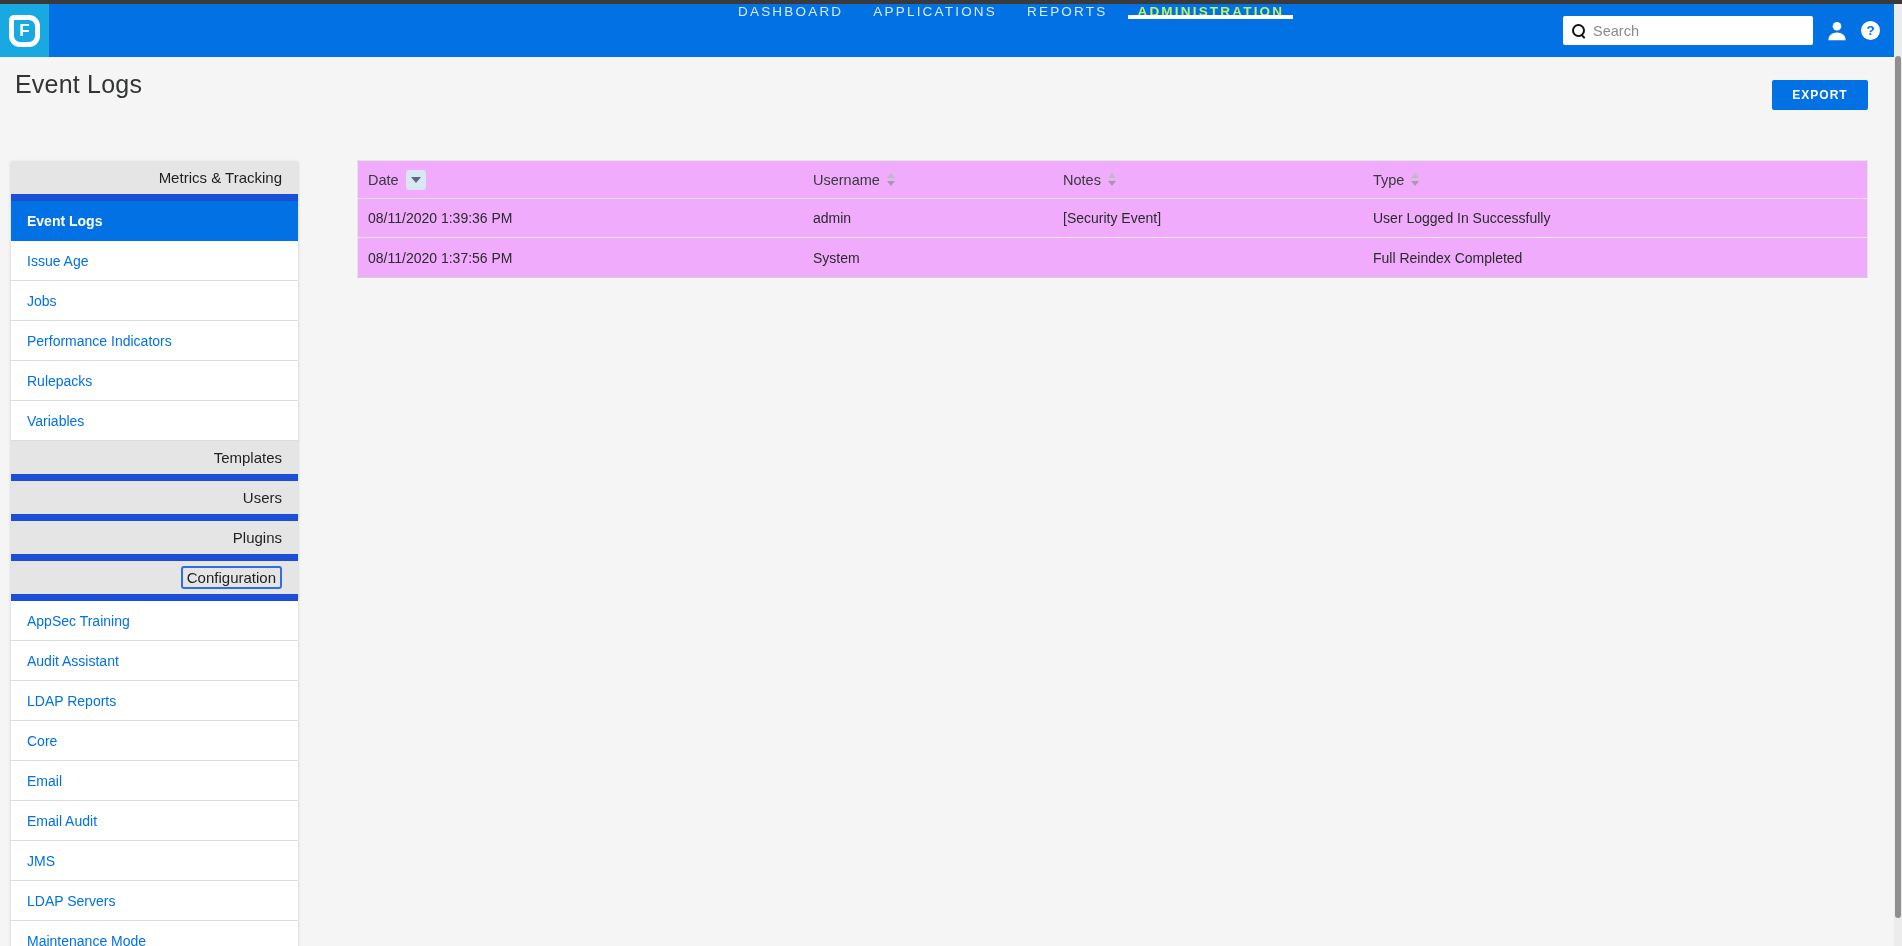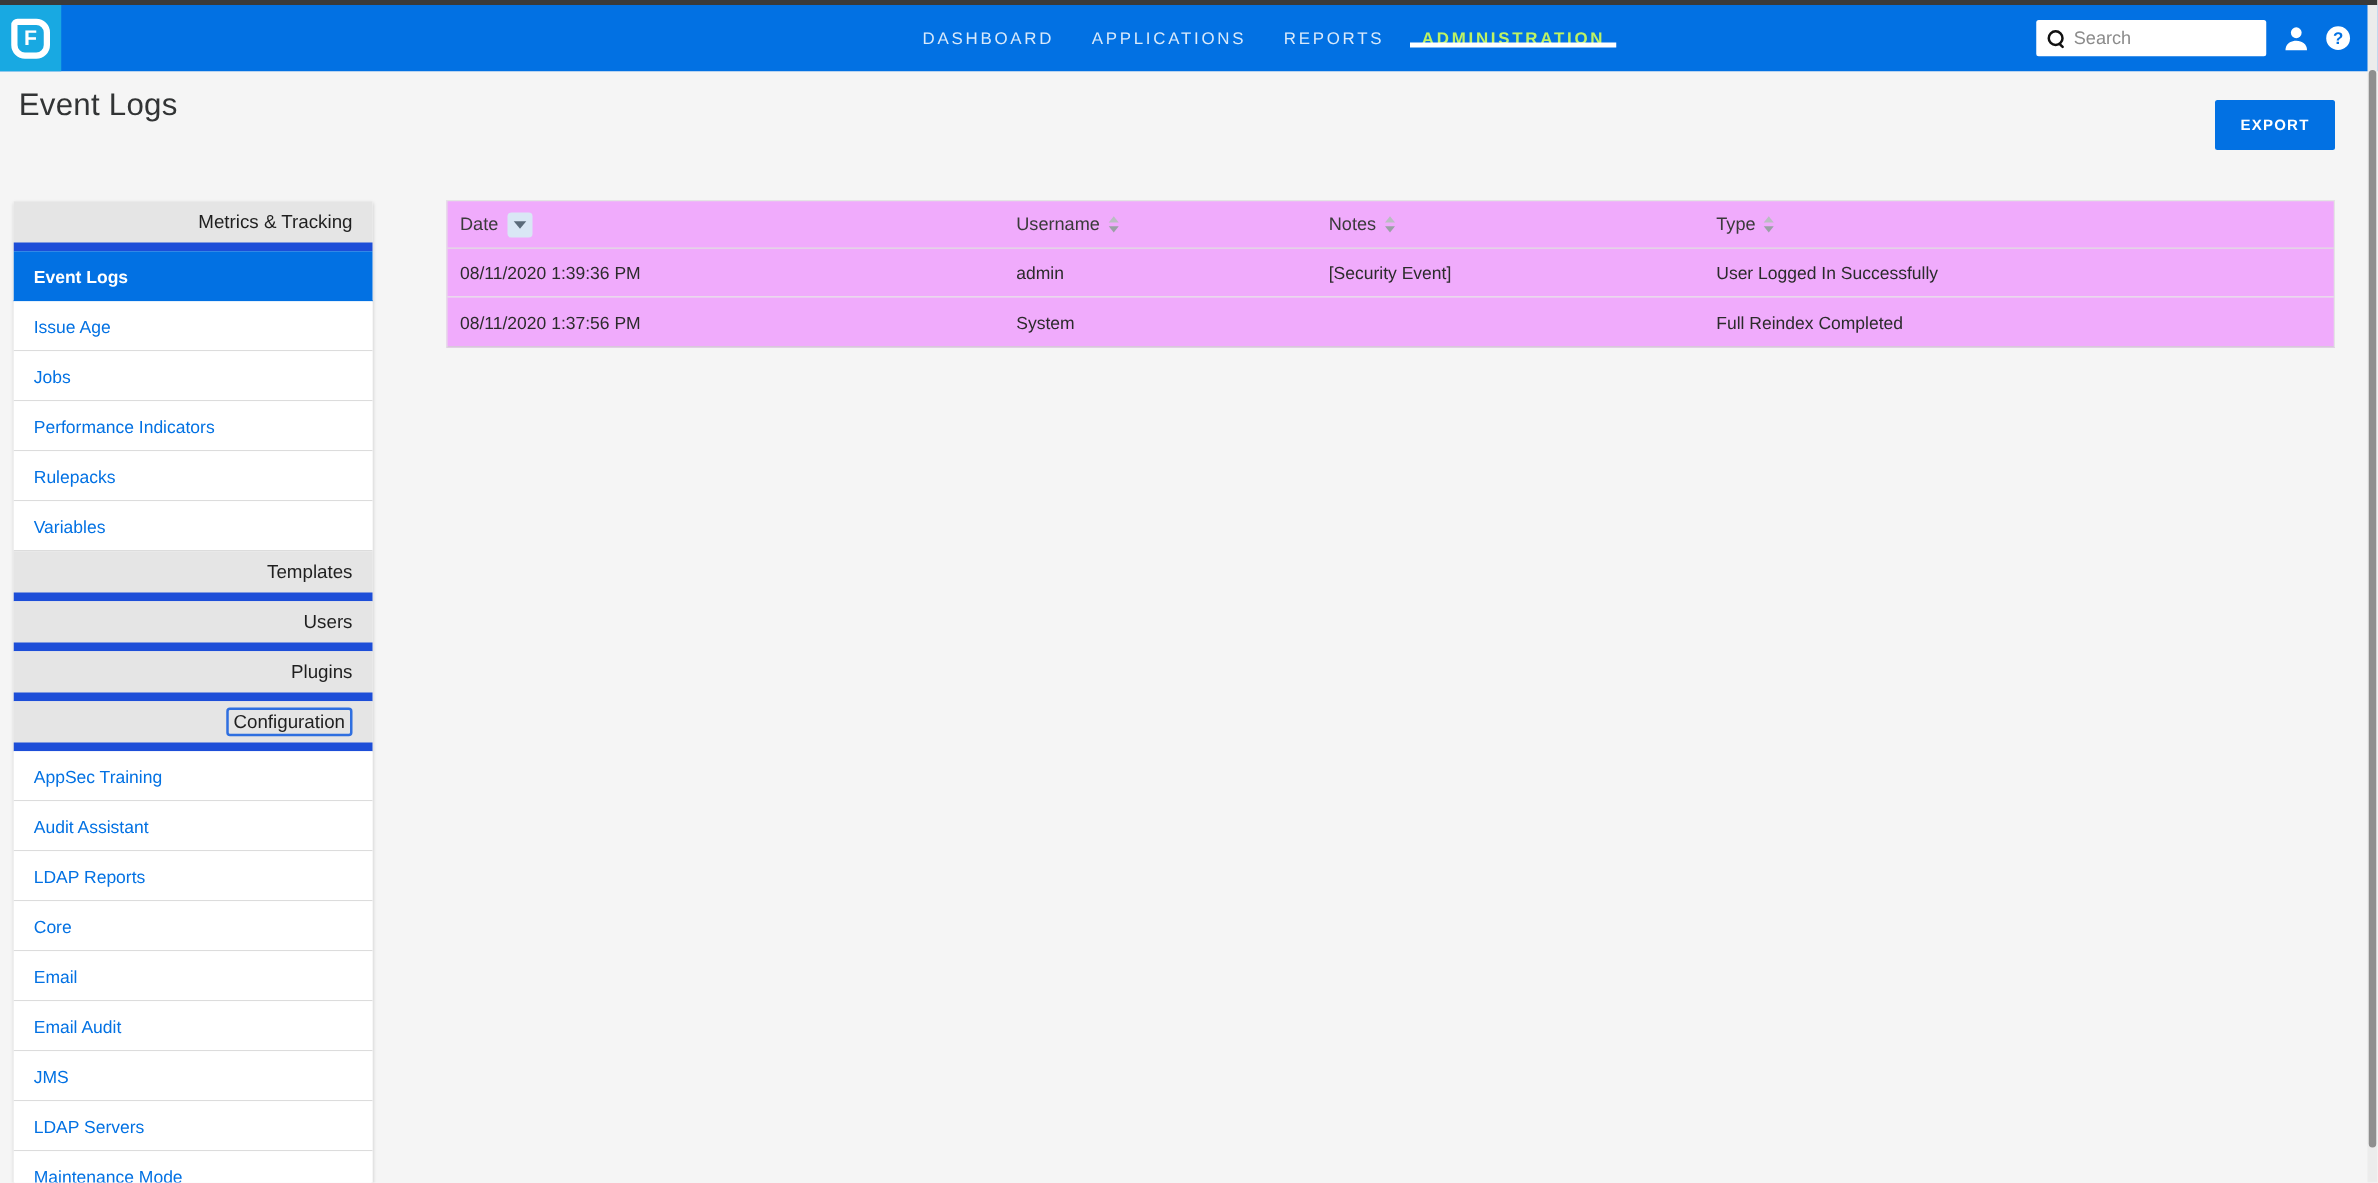--- a/index.html
+++ b/index.html
@@ -15,42 +15,42 @@
     font-family:"Liberation Sans",sans-serif;
   }
   
   .top-strip{position:absolute;top:0;left:0;width:100%;height:4px;background:#3a3a3a;z-index:40;}
   
   .navbar{position:absolute;top:4px;left:0;width:100%;height:53px;background:var(--accent);z-index:10;}
   .logo{position:absolute;left:0;top:0;width:49px;height:53px;background:var(--logo_bg);
         display:flex;align-items:center;justify-content:center;cursor:pointer;}
   .logo-glyph{width:31px;height:32px;border:5px solid #fff;border-radius:5px 11px 11px 11px;
         color:#fff;font-weight:700;font-size:17px;display:flex;align-items:center;justify-content:center;}
-  .nav-menu{position:absolute;left:738px;top:0;height:53px;display:flex;align-items:center;gap:30px;}
+  .nav-menu{position:absolute;left:738px;top:0;height:53px;display:flex;align-items:flex-start;gap:30px;}
   .nav-item{position:relative;display:flex;align-items:center;color:rgba(255,255,255,.85);
         font-size:13.5px;letter-spacing:2.2px;font-weight:500;cursor:pointer;white-space:nowrap;}
   .nav-item.active{color:#bef264;font-weight:700;}
   .nav-item.active::after{content:"";position:absolute;left:-9px;right:-9px;bottom:0;height:4px;background:#fff;}
   .nav-right{position:absolute;right:22px;top:0;height:53px;display:flex;align-items:center;gap:13px;}
-  .search-box{width:184px;height:29px;background:#fff;border-radius:2px;display:flex;align-items:center;
+  .search-box{width:250px;height:29px;background:#fff;border-radius:2px;display:flex;align-items:center;
         padding:0 9px;gap:8px;}
   .search-icon{position:relative;width:13px;height:13px;flex:0 0 auto;}
   .search-icon::before{content:"";position:absolute;left:0;top:0;width:9px;height:9px;border:2px solid #111;border-radius:50%;}
   .search-icon::after{content:"";position:absolute;left:10px;top:10px;width:5px;height:2.4px;background:#111;
         transform:rotate(45deg);transform-origin:0 0;border-radius:2px;}
   .search-box input{border:none;outline:none;background:transparent;font-family:inherit;
         font-size:14.5px;color:#333;width:100%;padding:0;}
   .search-box input::placeholder{color:#8b8b8b;}
   .user-icon{width:22px;height:21px;cursor:pointer;}
   .help-icon{width:19px;height:19px;border-radius:50%;background:#fff;color:var(--accent);
         font-weight:700;font-size:13.5px;display:flex;align-items:center;justify-content:center;cursor:pointer;}
   
   .page-title{position:absolute;left:15px;top:70px;margin:0;font-size:25px;font-weight:400;
         color:#323435;letter-spacing:.2px;}
-  .export-btn{position:absolute;left:1772px;top:80px;width:96px;height:40px;background:var(--accent);
+  .export-btn{position:absolute;left:1772px;top:80px;width:96px;height:30px;background:var(--accent);
         color:#fff;border:none;border-radius:2px;font-family:inherit;font-size:12px;font-weight:700;
         letter-spacing:1px;cursor:pointer;}
   
   .sidebar{position:absolute;left:11px;top:161px;width:287px;box-shadow:0 1px 3px rgba(0,0,0,.18);
         background:#fff;}
   .side-item{height:40px;display:flex;align-items:center;padding:0 16px;background:#fff;
         border-bottom:1px solid #dcdcdc;font-size:14px;color:var(--accent);cursor:pointer;}
   .side-item.header{background:#e5e5e5;color:#1f1f1f;font-size:15px;border-bottom:7px solid #1d4ed8;justify-content:flex-end;}
   .side-item.selected{background:var(--accent);color:#fff;font-weight:600;border-bottom:1px solid var(--accent);}
   .side-item.focused .side-label{border:2px solid #2f6fe0;border-radius:3px;padding:1px 4px;margin-left:-6px;}

